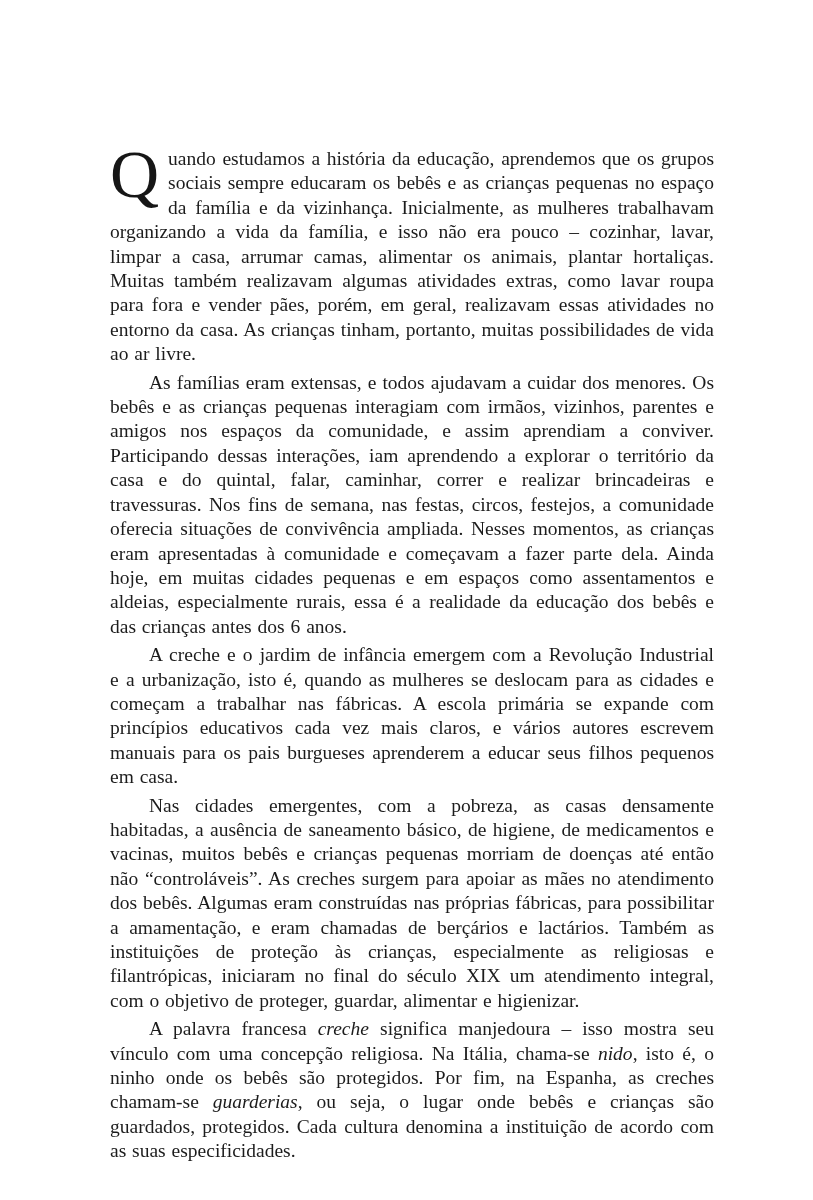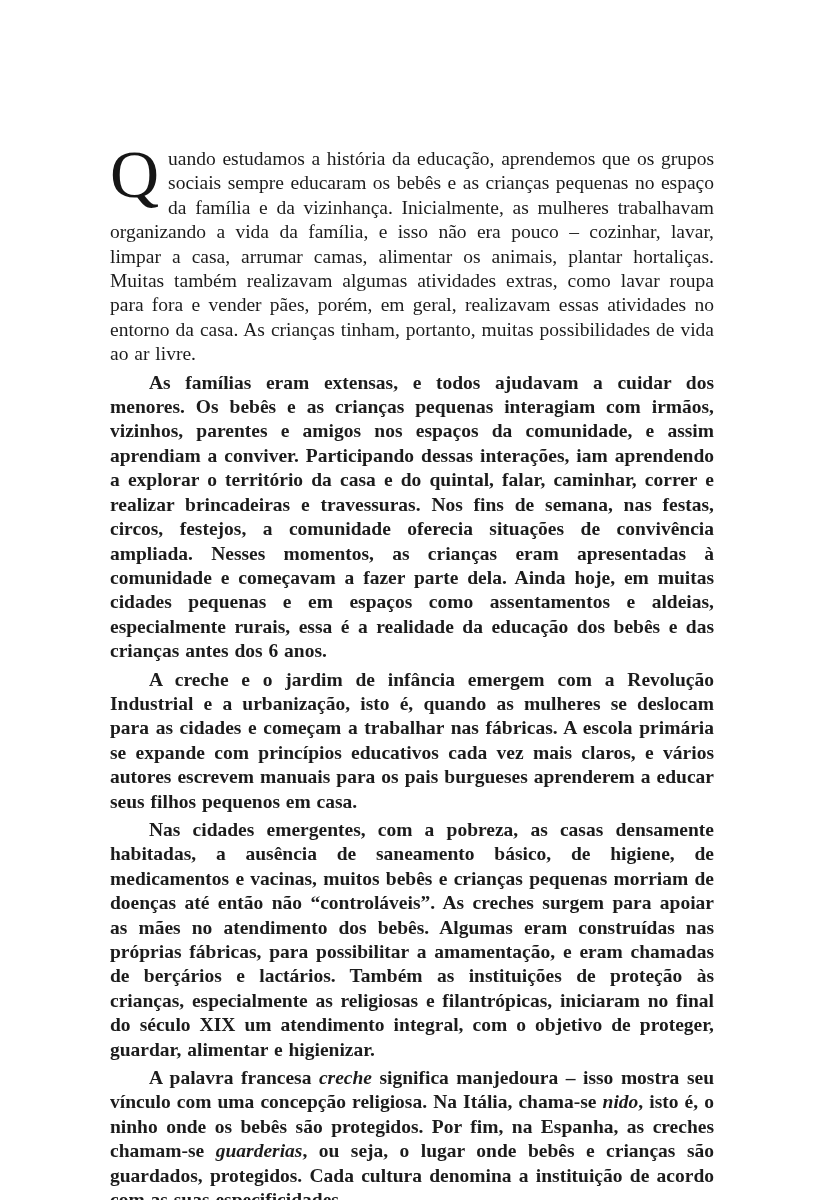--- a/index.html
+++ b/index.html
@@ -24,21 +24,20 @@
     margin: 0 0 4px 0;
     font-size: 19.5px;
     line-height: 24.4px;
     color: #1c1c1c;
     text-align: justify;
     text-justify: inter-word;
     word-spacing: 1px;
   }
   .para.indent {
     text-indent: 39px;
-    font-weight: bold;
   }
   .dropcap {
     float: left;
     font-size: 68px;
     line-height: 50px;
     height: 50px;
     padding: 2px 9px 0 0;
     color: #161616;
   }
   .italic-term {

